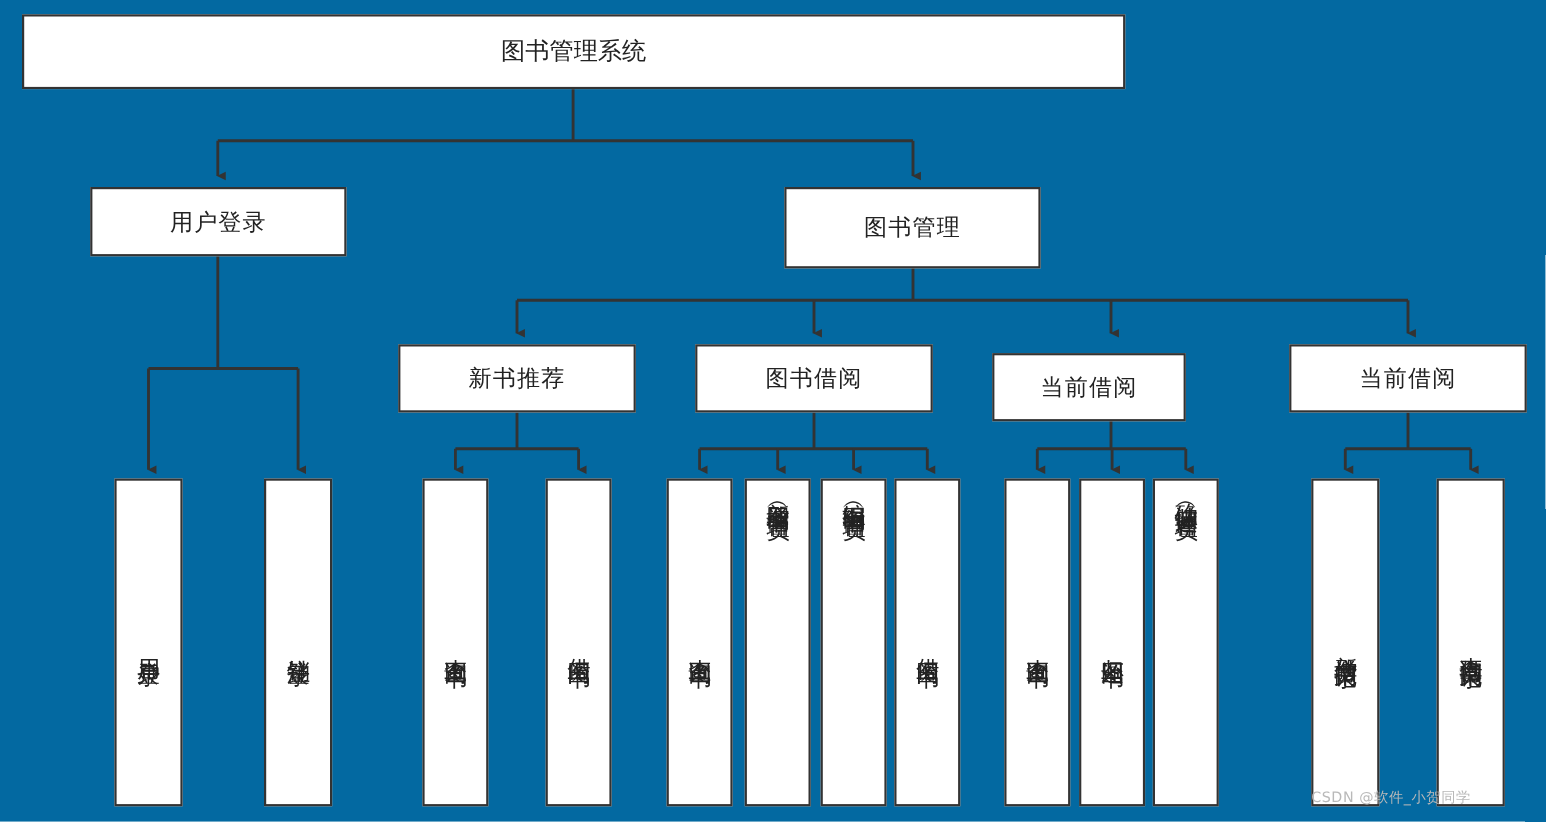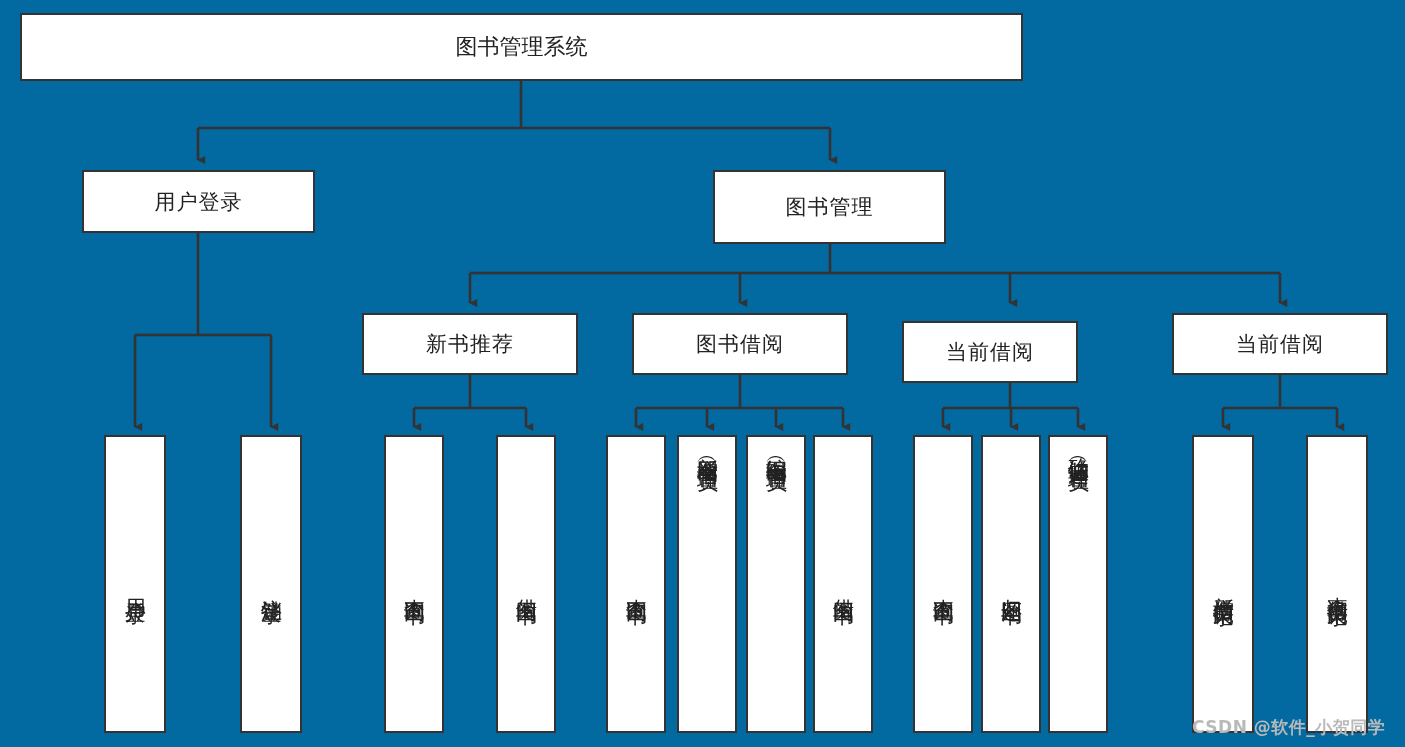--- a/index.html
+++ b/index.html
@@ -56,25 +56,24 @@
     line-height: 1.18;
     letter-spacing: 2px;
     white-space: nowrap;
     display: block;
   }
   .node.leaf.top-align {
     align-items: flex-start;
   }
   .watermark {
     position: absolute;
-    font-size: 17px;
+    font-size: 13px;
     color: #b9b9b9;
     white-space: nowrap;
     letter-spacing: 0.5px;
-    font-weight: bold;
   }
 </style>
 </head>
 <body>
 
 <div id="diagram-root">
 
   <svg class="connectors" viewBox="0 0 1405 747" xmlns="http://www.w3.org/2000/svg">
     <defs>
       <marker id="arr" markerWidth="9" markerHeight="9" refX="4.5" refY="7.6" orient="auto" markerUnits="userSpaceOnUse">

